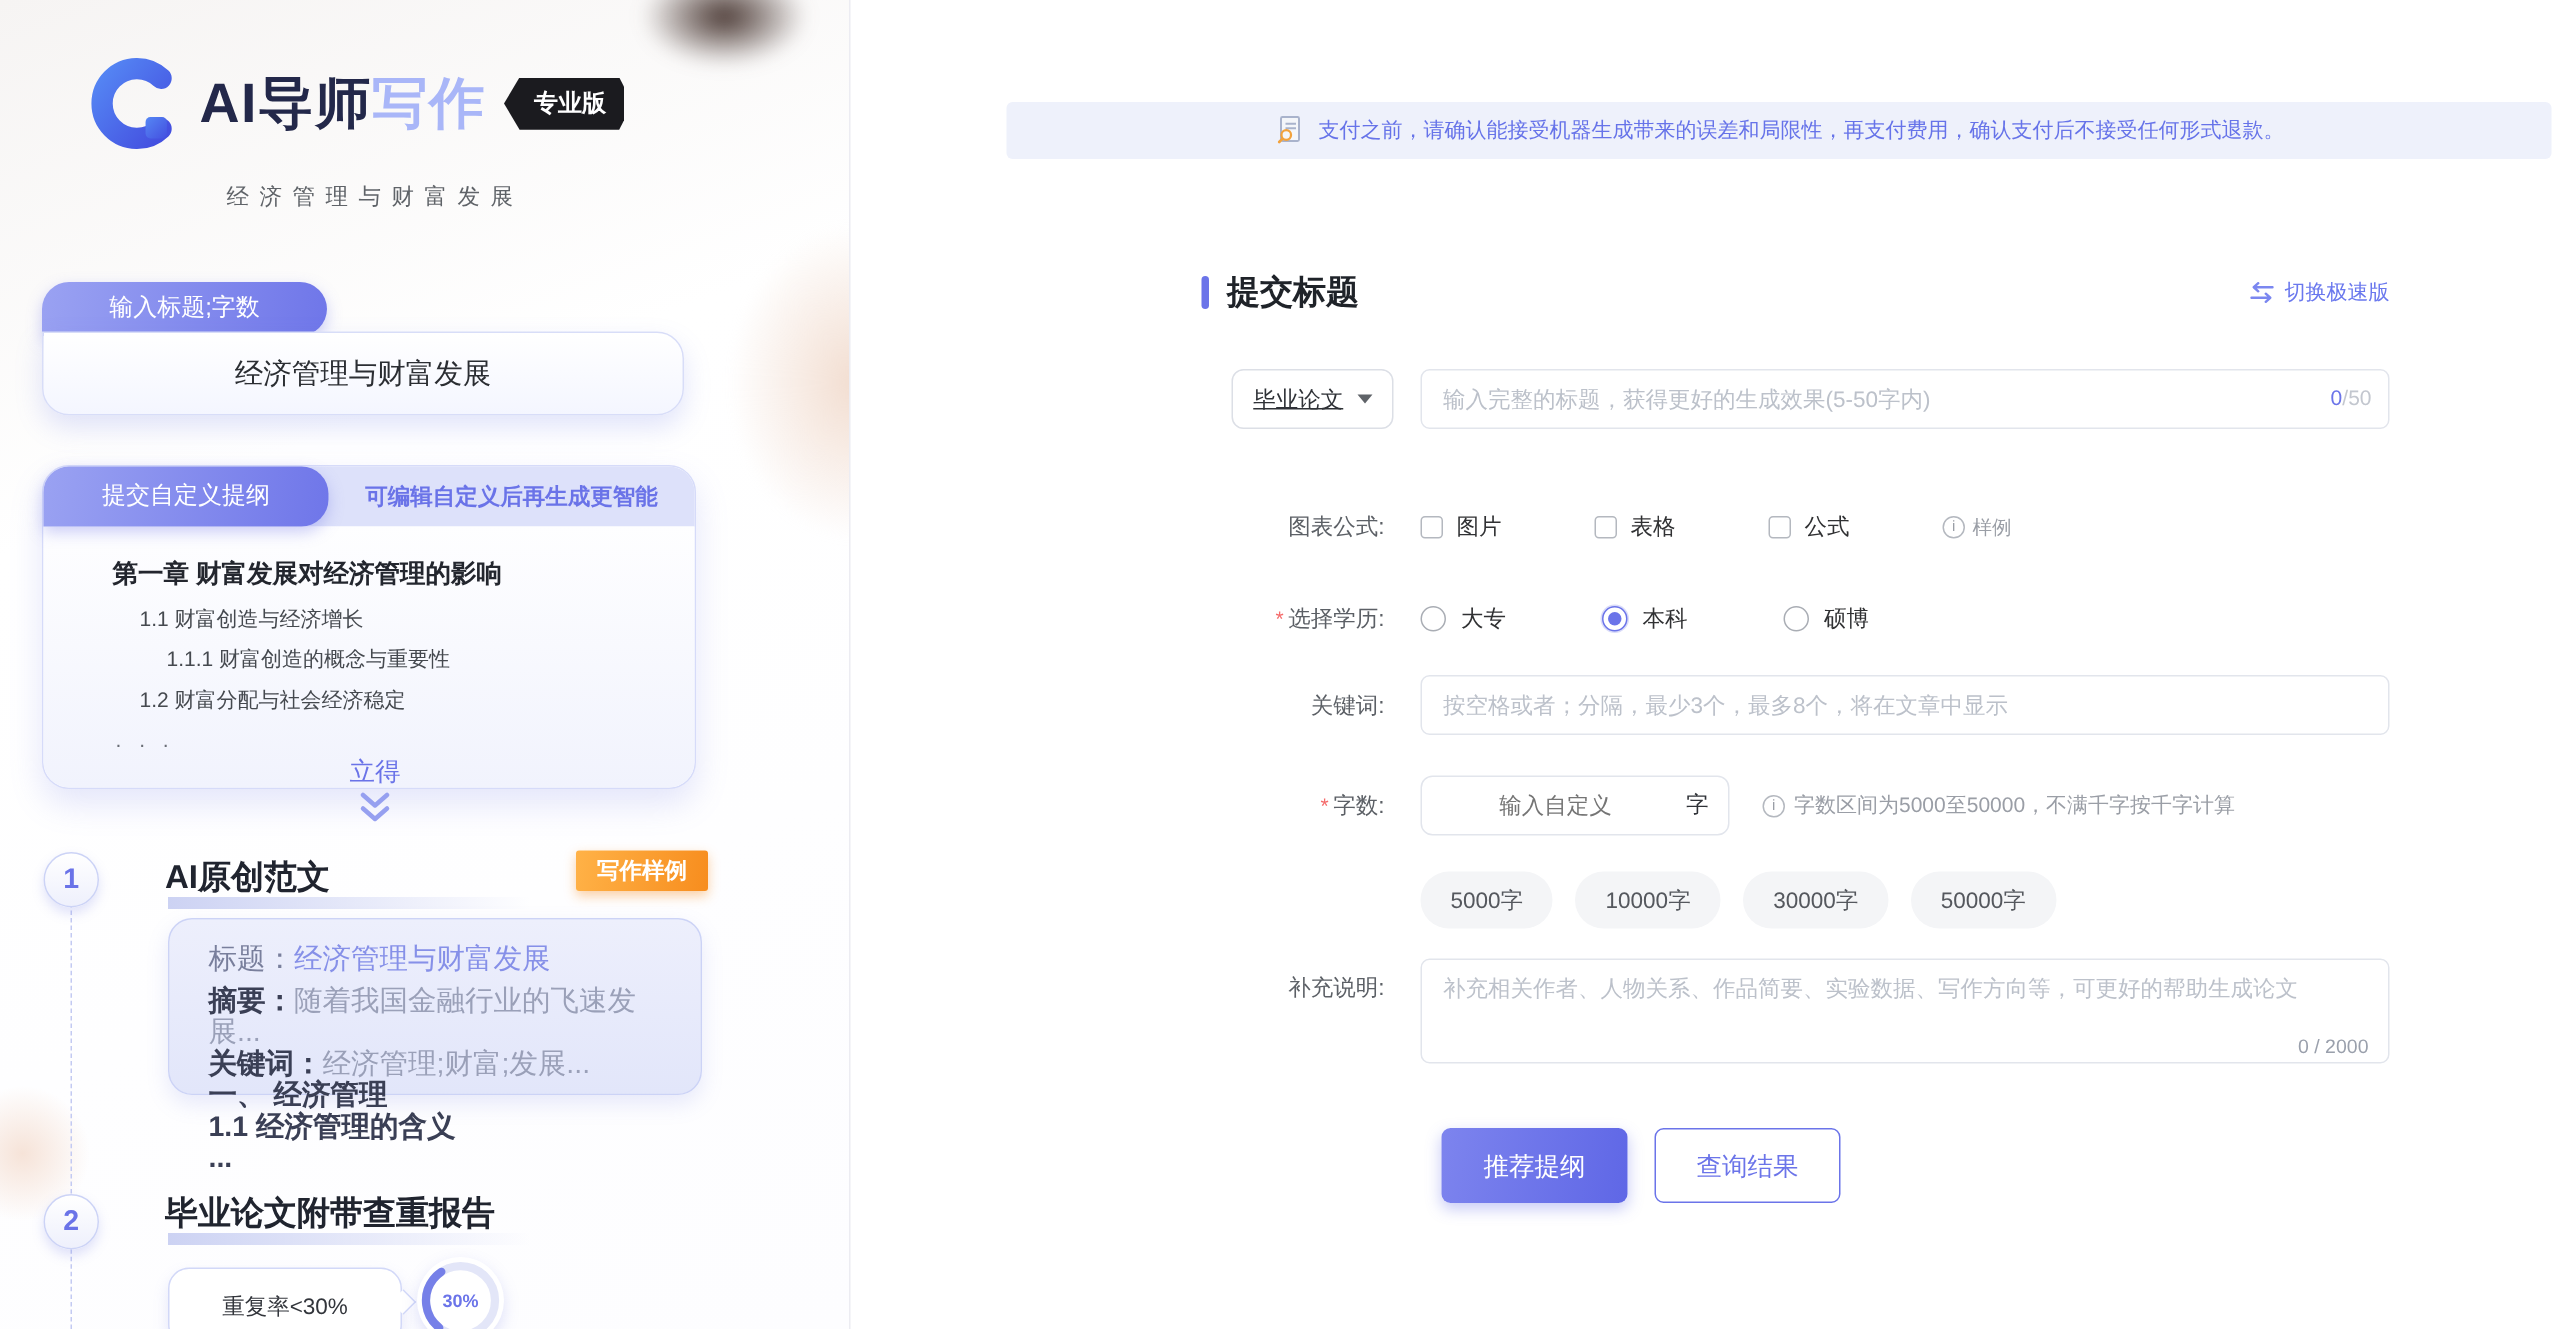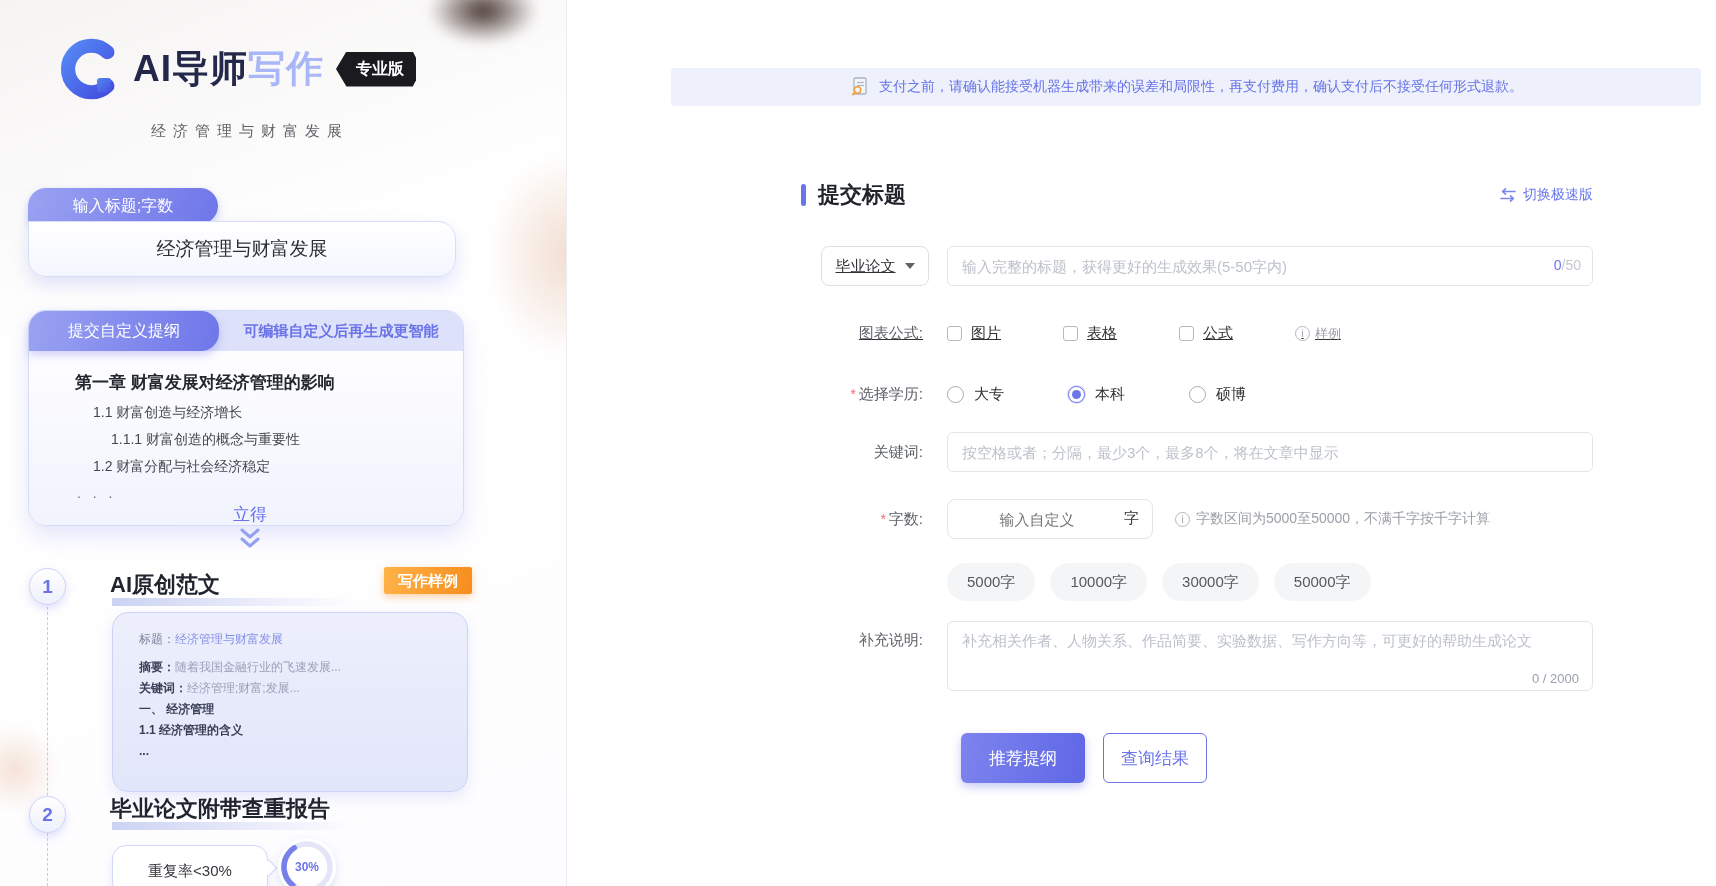--- a/index.html
+++ b/index.html
@@ -62,23 +62,23 @@
   .step-title { position:absolute; left:110px; font-size:22px; font-weight:800; color:#20242f; z-index:2; }
   .step1-title { top:570px; }
   .step2-title { top:794px; }
   .step-underline { position:absolute; left:112px; width:242px; height:8px; z-index:1;
     background:linear-gradient(90deg,#ccd2f3,rgba(230,233,250,.0)); }
   .u1 { top:598px; } .u2 { top:822px; }
   .sample-badge { position:absolute; left:384px; top:567px; height:27px; line-height:27px; padding:0 14px;
     background:linear-gradient(100deg,#ffb247,#f78d1e); color:#fff; font-size:15px; font-weight:700;
     border-radius:2px; box-shadow:0 3px 8px rgba(247,141,30,.4); }
 
-  .preview { position:absolute; left:112px; top:612px; width:356px; height:180px; border-radius:16px;
+  .preview { position:absolute; left:112px; top:612px; width:356px; height:118px; border-radius:16px;
     background:linear-gradient(180deg,#edeffc,#e2e6fa); border:1px solid #ccd3f6;
-    box-shadow:0 6px 14px rgba(130,140,230,.18); padding:16px 10px 0 26px; font-size:12px; line-height:21px; }
+    box-shadow:0 6px 14px rgba(130,140,230,.18); padding:16px 10px 0 26px; font-size:19px; line-height:21px; }
   .pv-l1 { margin-bottom:7px; }
   .pv-label { color:#797f9c; }
   .pv-title-val { color:#8690e8; }
   .pv-b { font-weight:700; color:#3a3f55; }
   .pv-gray { color:#9aa0b8; }
 
   .repeat-box { position:absolute; left:112px; top:845px; width:156px; height:52px; background:#fff;
     border:1px solid #d2d8f8; border-radius:14px; box-shadow:0 5px 10px rgba(130,140,230,.2);
     display:flex; align-items:center; justify-content:center; font-size:15px; color:#33363c; }
   .repeat-tail { position:absolute; left:263px; top:862px; width:12px; height:12px; background:#fff;
@@ -112,21 +112,21 @@
   .caret-dn { width:0; height:0; border-left:5px solid transparent; border-right:5px solid transparent;
     border-top:6px solid #5f6368; }
   .input-wrap { position:relative; margin-left:18px; width:646px; }
   .text-input { width:100%; height:40px; border:1px solid #e2e5ec; border-radius:6px; padding:0 60px 0 14px;
     font-size:15px; color:#303133; outline:none; font-family:inherit; }
   .text-input::placeholder, textarea::placeholder { color:#bcc1ca; }
   .counter { position:absolute; right:12px; top:11px; font-size:14px; }
   .counter .cur { color:#6b74e9; }
   .counter .max { color:#c3c7cf; }
 
-  .row2 { margin-top:38px;text-decoration:underline; }
+  .row2 { margin-top:56px; }
   .opts { display:flex; align-items:center; }
   .cb-item { display:flex; align-items:center; margin-right:62px; cursor:pointer; }
   .cb-box { width:15px; height:15px; border:1px solid #b4b8bf; border-radius:3px; background:#fff; margin-right:9px; }
   .opt-text { font-size:15px; color:#303133; }
   .sample-link { display:flex; align-items:center; gap:5px; font-size:13px; color:#9a9ea6; cursor:pointer; }
   .info-i { width:15px; height:15px; border-radius:50%; border:1px solid #b4b8bf; color:#9a9ea6;
     font-size:10px; display:inline-flex; align-items:center; justify-content:center; font-style:normal; }
 
   .row3 { margin-top:42px; }
   .rd-item { display:flex; align-items:center; margin-right:64px; cursor:pointer; }
@@ -158,21 +158,21 @@
   .row7 .flabel { margin-top:10px; }
   .ta-wrap { position:relative; width:646px; }
   textarea { width:100%; height:70px; border:1px solid #e2e5ec; border-radius:6px; resize:none;
     padding:10px 14px 22px 14px; font-size:15px; font-family:inherit; outline:none; color:#303133; }
   .ta-counter { position:absolute; right:14px; bottom:9px; font-size:13px; color:#9aa0ac; }
 
   .actions { margin-top:38px; margin-left:160px; display:flex; gap:18px; }
   .btn-primary { width:124px; height:50px; border:none; border-radius:6px; color:#fff; font-size:17px;
     font-family:inherit; background:linear-gradient(100deg,#7d84ee,#5f67e6); cursor:pointer;
     box-shadow:0 4px 10px rgba(95,103,230,.35); }
-  .btn-ghost { width:104px; height:50px; border:1px solid #6b74e9; border-radius:6px; background:#fff;
+  .btn-ghost { width:124px; height:50px; border:1px solid #6b74e9; border-radius:6px; background:#fff;
     color:#6b74e9; font-size:17px; font-family:inherit; cursor:pointer; }
 </style>
 </head>
 <body>
 
 <aside class="sidebar">
   <div class="blob1"></div>
   <div class="blob2"></div>
   <div class="blob3"></div>
 

